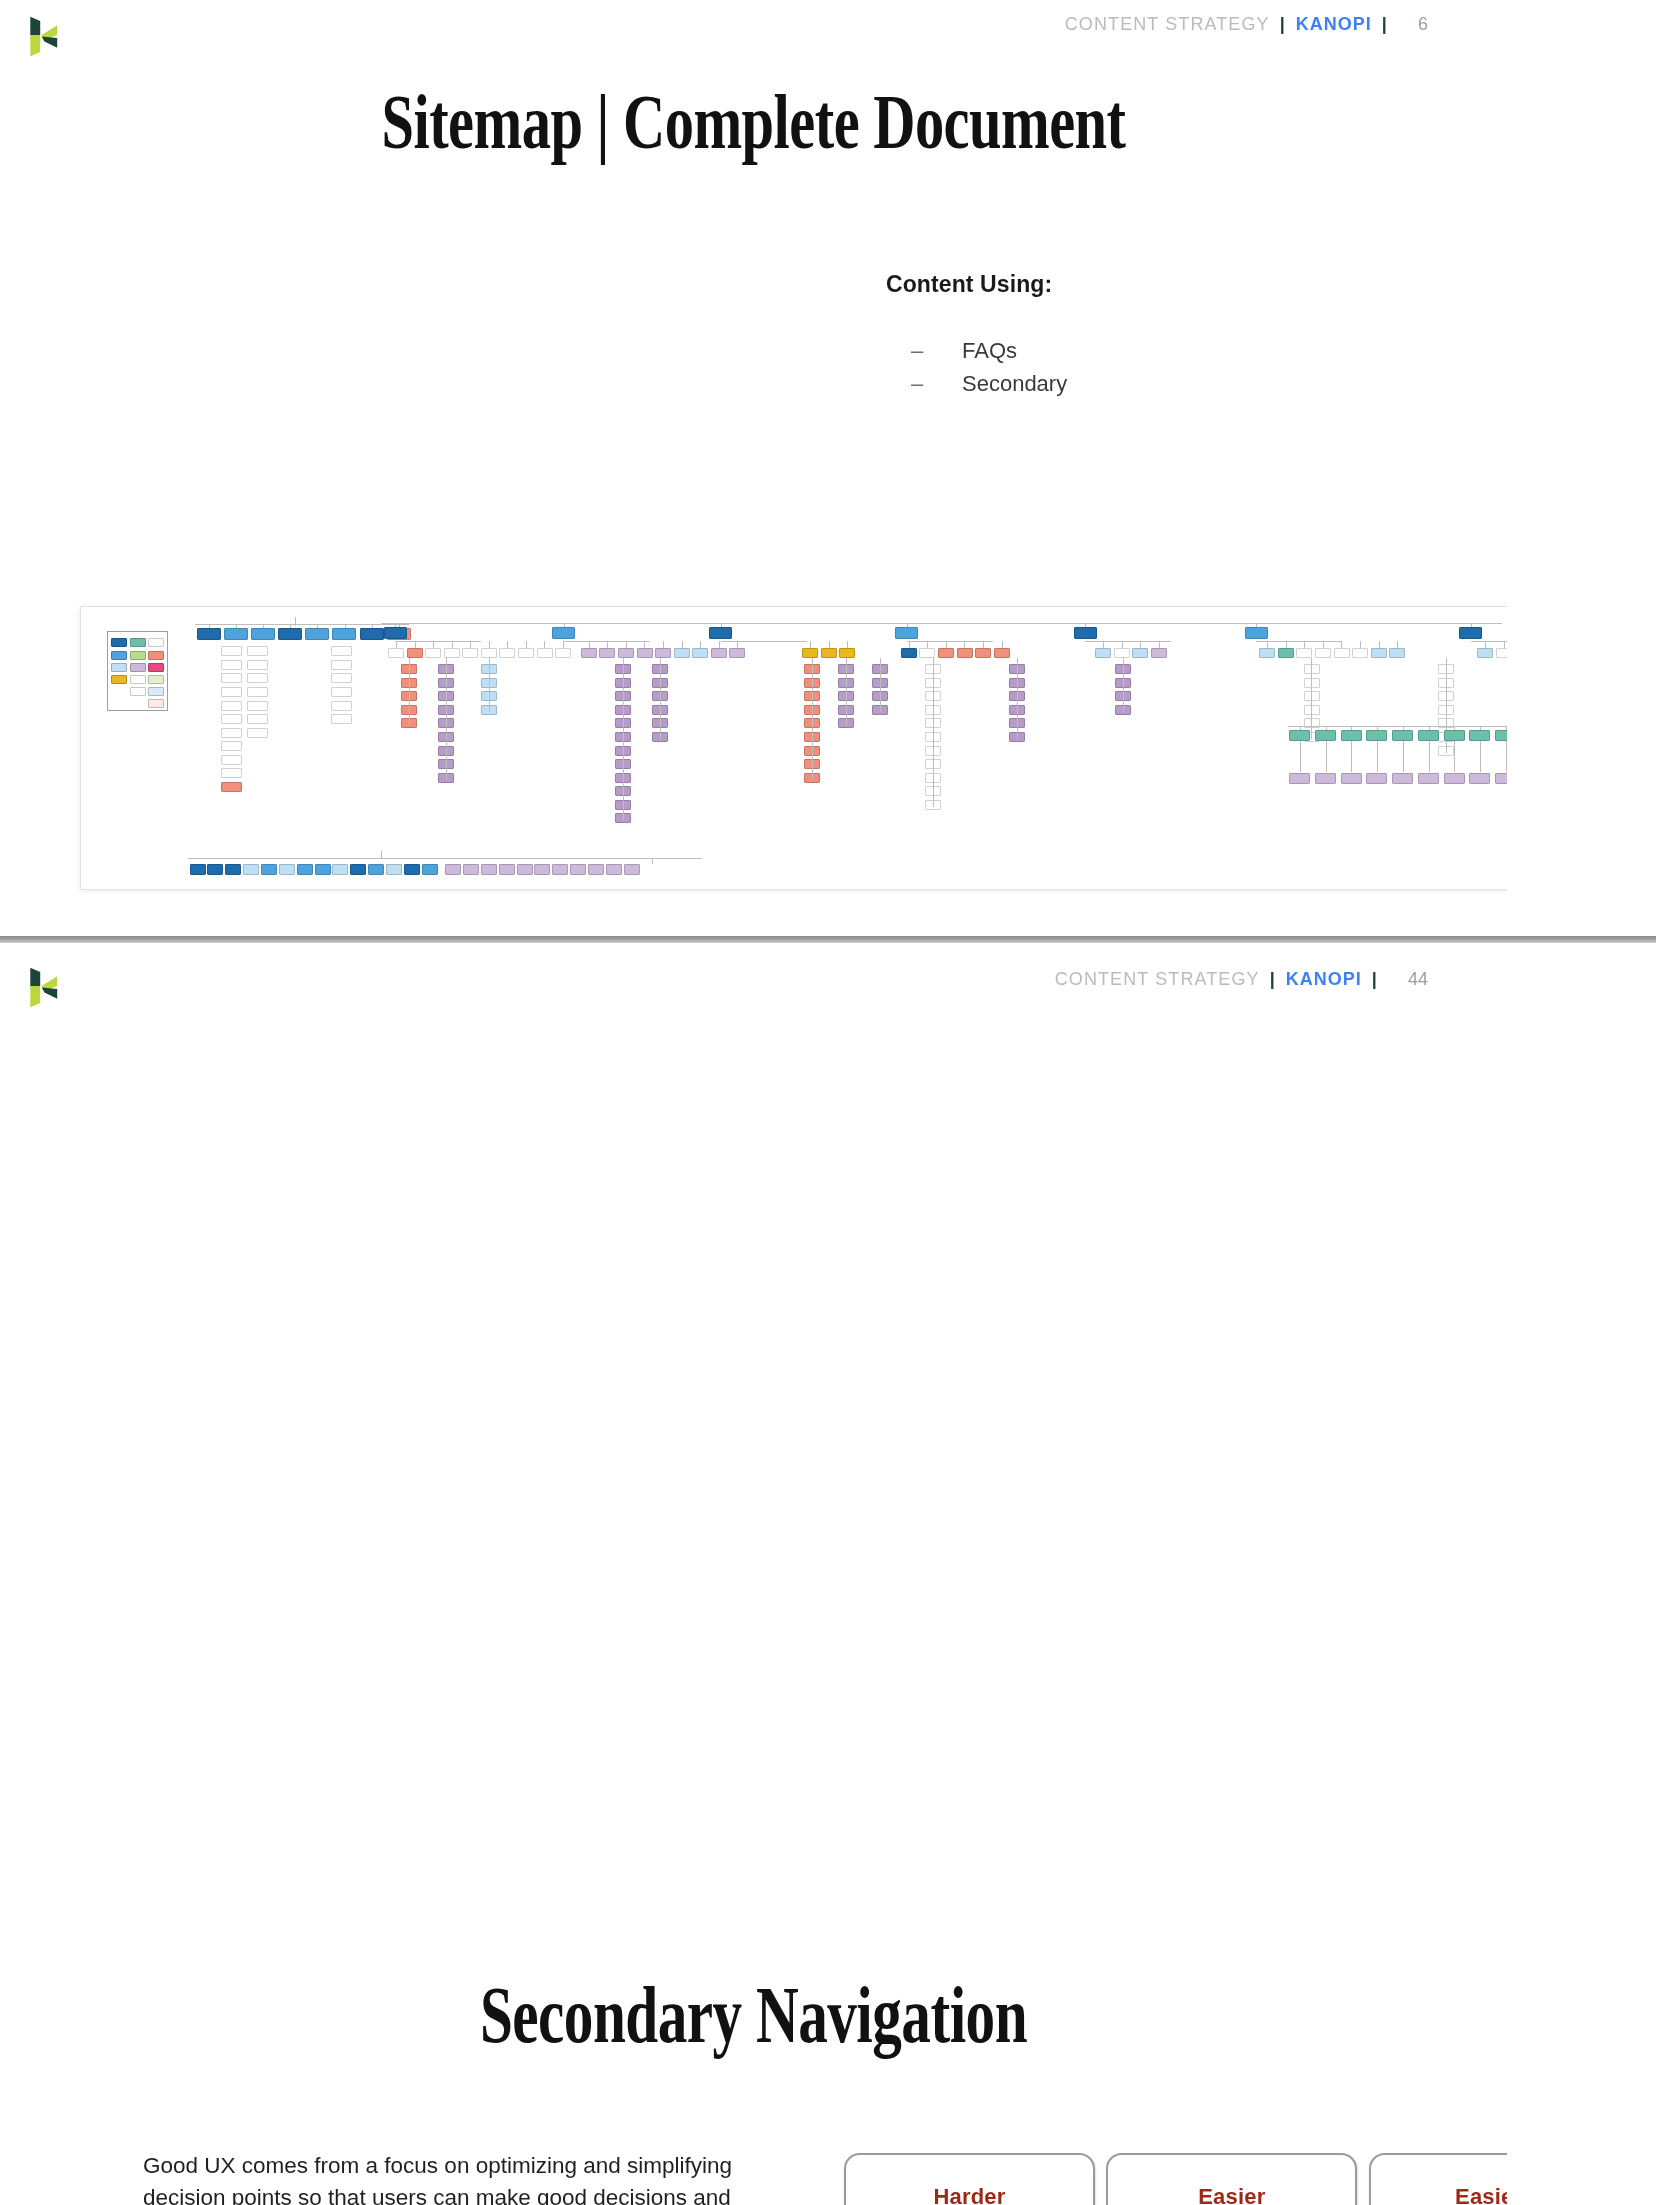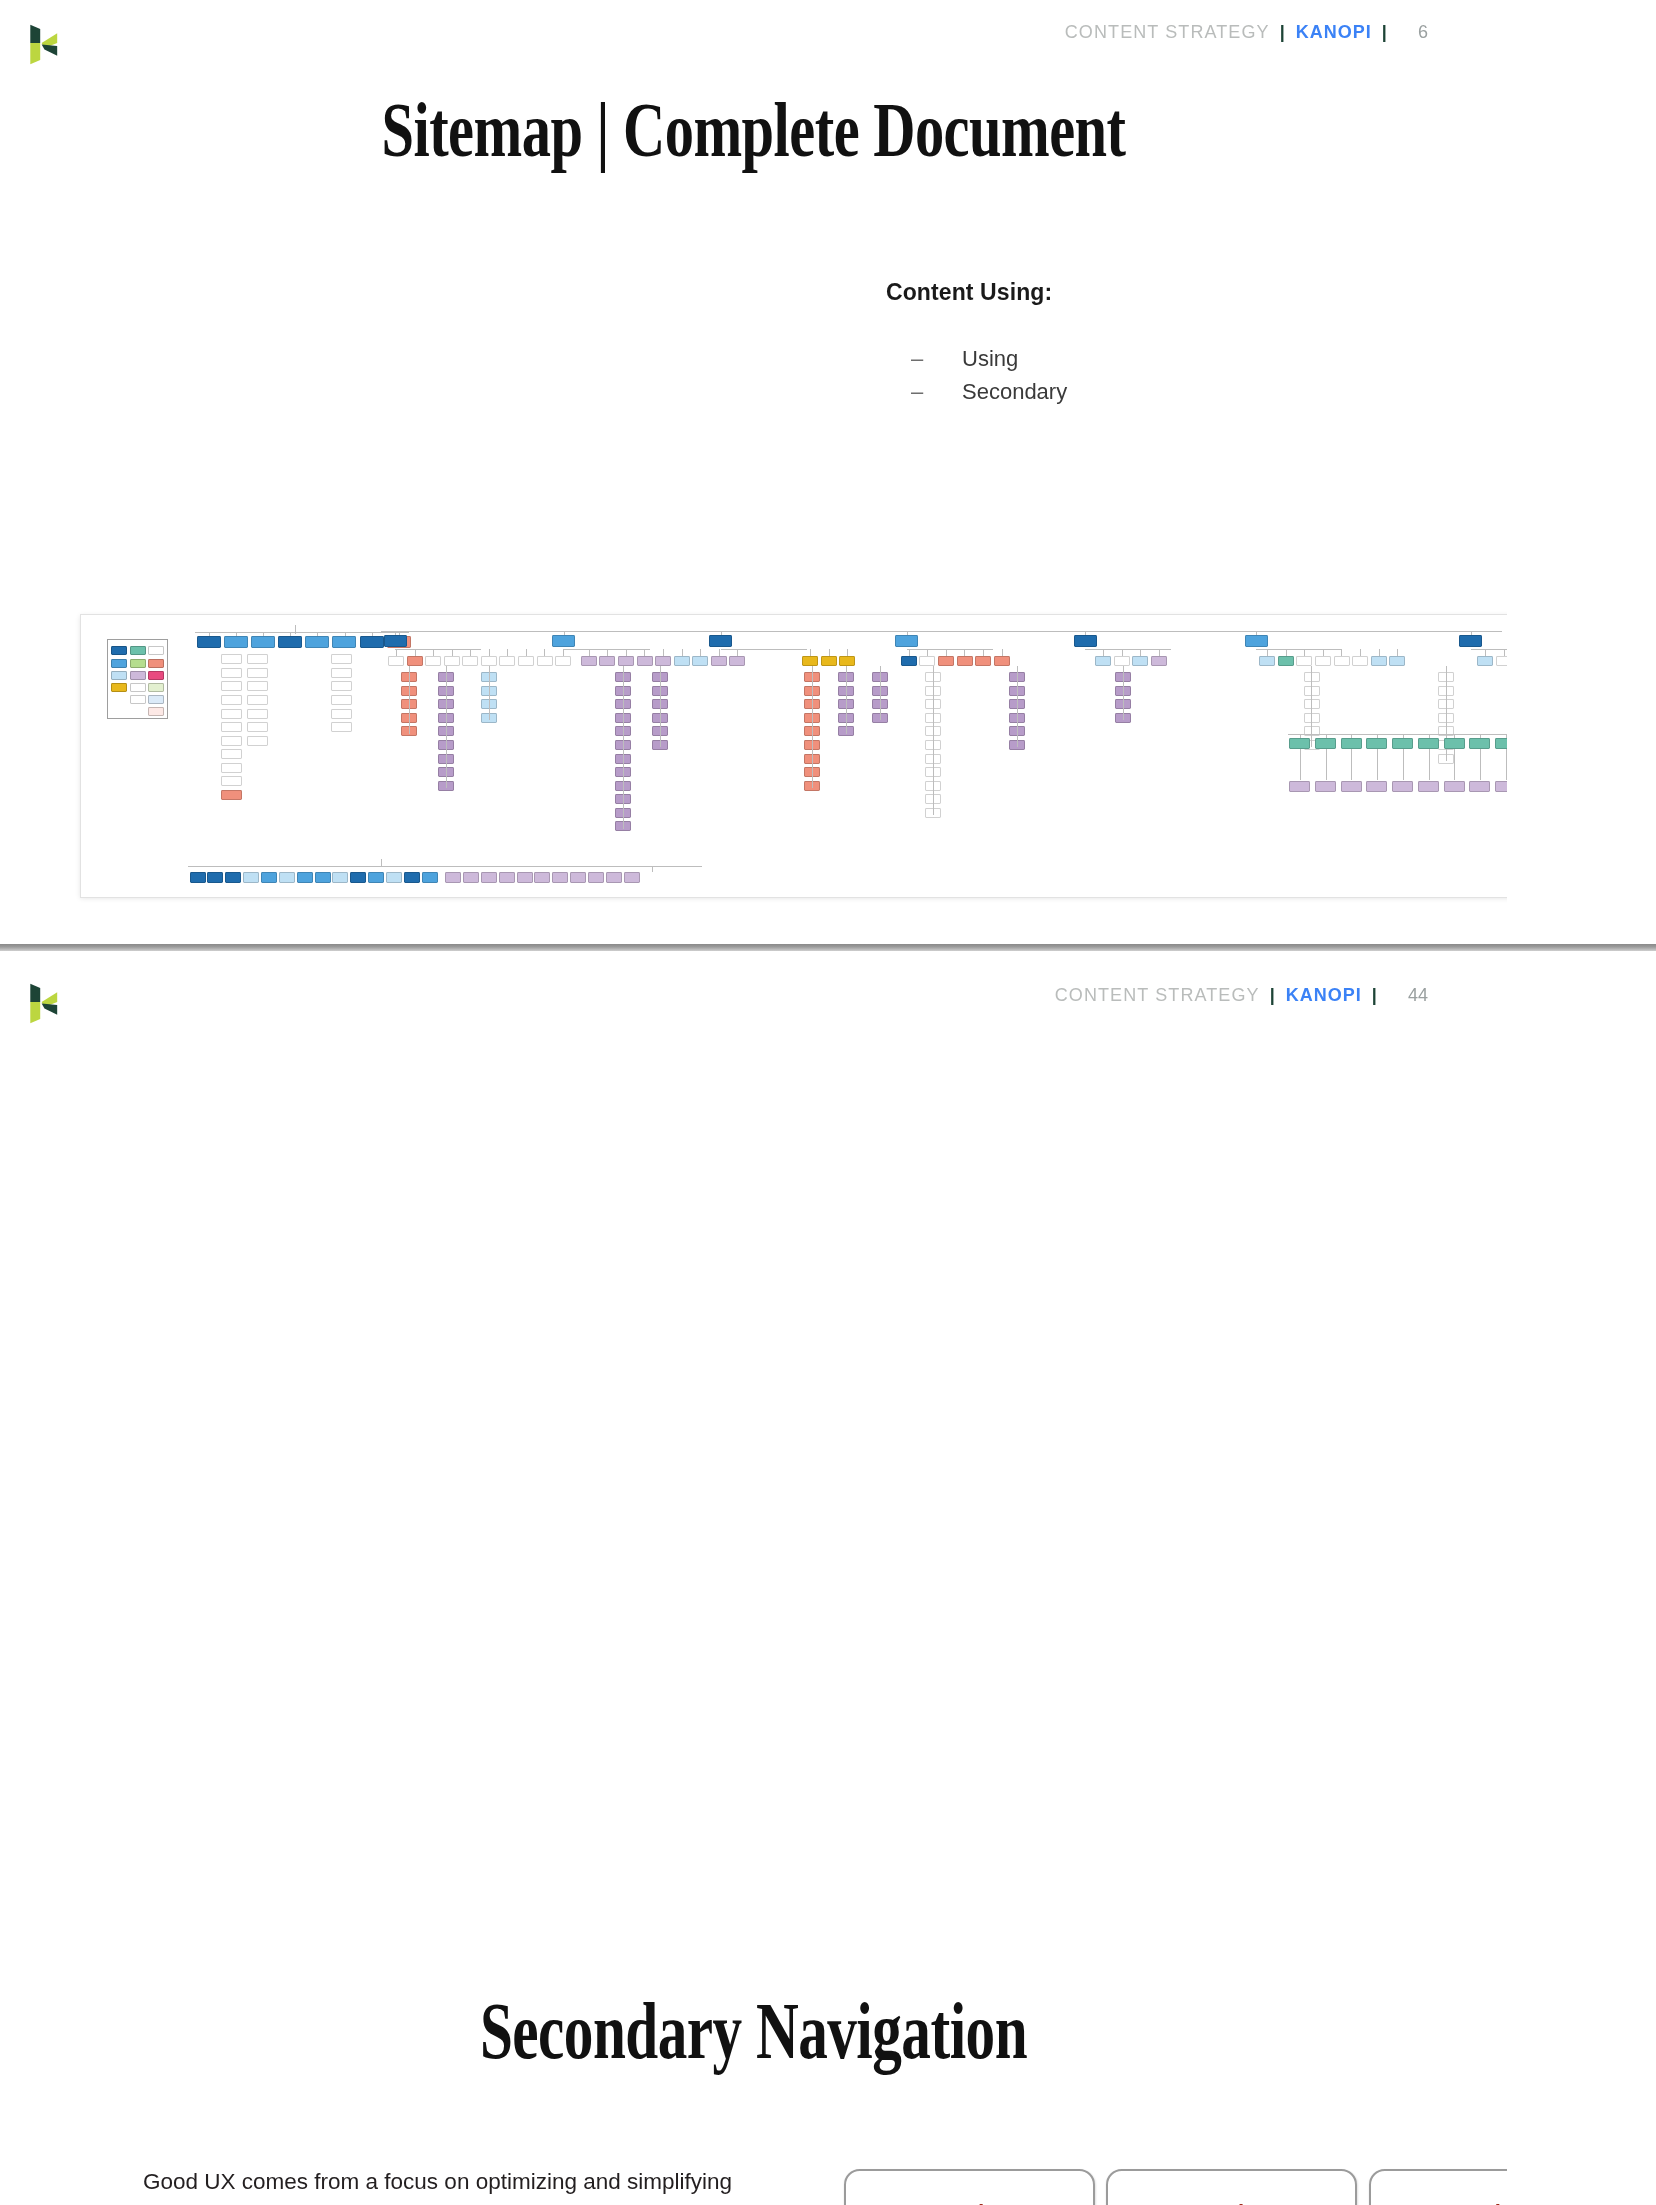--- a/index.html
+++ b/index.html
@@ -6,21 +6,20 @@
   html, body {
     width: 1657px;
     background: #ffffff;
     font-family: "Liberation Sans", sans-serif;
   }
   .page {
     position: relative;
     width: 1507px;
     background: #ffffff;
     overflow: hidden;
-    margin-top: 8px;
   }
   .page-1 { height: 936px; }
   .page-2 { height: 1270px; }
 
   .page-divider {
     width: 1657px;
     height: 7.1px;
     background: linear-gradient(to bottom, #8a8a8a 0%, #9a9a9a 40%, #cfcfcf 100%);
   }
 
@@ -157,21 +156,21 @@
 
   <div class="doc-title" style="top:79px;">Sitemap | Complete Document</div>
 
   <div class="body-col" style="left:143px; top:264px; width:621px;">
   </div>
 
   <div class="ct-heading" style="left:886px; top:271px;">Content Using:</div>
   <ul class="ct-list" style="left:911px; top:334px;">
     <li>
         <span class="ct-dash">–</span>
-        <span>Using</span>
+        <span>FAQs</span>
       </li>
     <li>
         <span class="ct-dash">–</span>
         <span>Secondary</span>
       </li>
   </ul>
 
   <div class="sitemap-card" style="left:80px; top:606px; width:1497px; height:284px;">
     <div class="sitemap-canvas" id="sitemap-canvas">
         <div class="legend-box" style="left: 26px; top: 24px; width: 61px; height: 80px;"></div>

